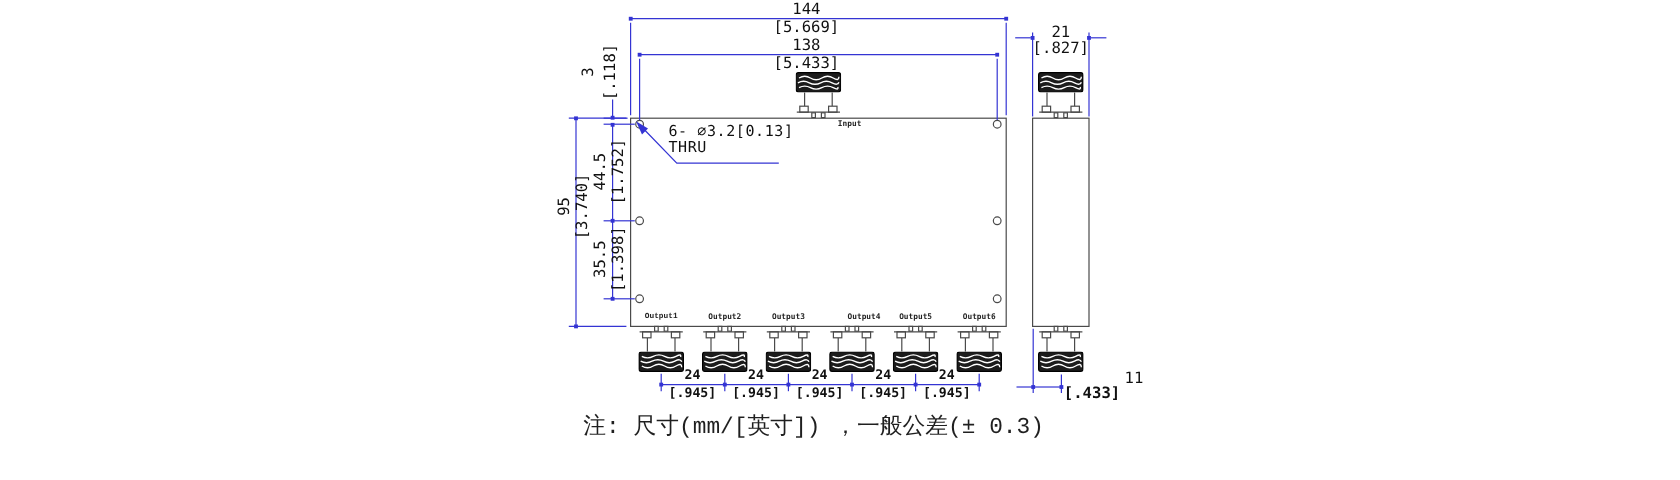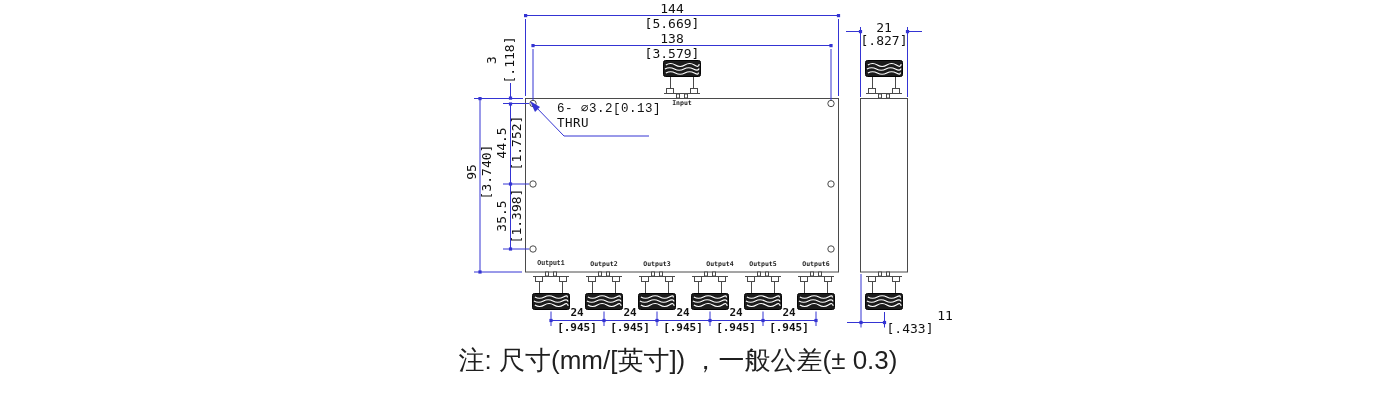--- a/index.html
+++ b/index.html
@@ -15,22 +15,22 @@
   .ol{stroke:var(--outline);fill:none;stroke-width:1;}
   .olf{stroke:var(--outline);fill:#ffffff;stroke-width:1;}
   .dim{stroke:var(--dimension-line);fill:none;stroke-width:1;}
   .dimf{fill:var(--dimension-line);stroke:none;}
   .t{position:absolute;color:var(--text);font-size:13px;line-height:1;white-space:nowrap;}
   .tc{transform:translateX(-50%);}
   .rot{transform:translate(-50%,-50%) rotate(-90deg);}
   .t2{position:absolute;color:var(--text);font-size:11px;line-height:1;white-space:nowrap;transform:translateX(-50%);font-weight:bold;}
   .callout{position:absolute;color:var(--text);font-size:12.5px;line-height:1;white-space:nowrap;letter-spacing:.5px;}
   .tiny{position:absolute;color:#222;font-size:6.5px;font-weight:bold;line-height:1;white-space:nowrap;transform:translateX(-50%);}
-  .note{position:absolute;color:var(--note-text);font-size:26px;line-height:1.1;white-space:nowrap;
-        transform:translateX(-50%);font-family:Liberation Sans, sans-serif;}
+  .note{position:absolute;color:var(--note-text);font-size:19px;line-height:1.1;white-space:nowrap;
+        transform:translateX(-50%);font-family:Liberation Mono, monospace;}
 </style>
 </head>
 <body>
 
 <div class="stage">
 
   <svg width="1400" height="400" viewBox="0 0 1400 400">
     <defs>
       <symbol id="knurl" viewBox="0 0 40 17" preserveAspectRatio="none">
         <rect x="0.5" y="0.5" width="39" height="16" rx="2" fill="#1c1c1c" stroke="#000"></rect>
@@ -145,55 +145,55 @@
       <line x1="847" y1="322.5" x2="861" y2="322.5" class="dim"></line>
       <line x1="861" y1="322.5" x2="884.5" y2="322.5" class="dim"></line>
       <rect x="859.4" y="320.9" width="3.2" height="3.2" class="dimf"></rect>
       <rect x="882.9" y="320.9" width="3.2" height="3.2" class="dimf"></rect>
     </g>
   </svg>
 
   <div class="t tc" style="left:672px;top:2px;">144</div>
   <div class="t tc" style="left:672px;top:17px;text-align:right;">[5.669]</div>
   <div class="t tc" style="left:672px;top:32px;">138</div>
-  <div class="t tc" style="left:672px;top:47px;">[3.579]</div>
+  <div class="t tc" style="left:672px;top:47px;">[5.433]</div>
 
   <div class="t rot" style="left:491px;top:60px;">3</div>
   <div class="t rot" style="left:509px;top:60px;">[.118]</div>
 
   <div class="t rot" style="left:471px;top:172px;">95</div>
   <div class="t rot" style="left:486px;top:172px;">[3.740]</div>
 
   <div class="t rot" style="left:501px;top:143px;">44.5</div>
   <div class="t rot" style="left:516px;top:143px;">[1.752]</div>
 
   <div class="t rot" style="left:501px;top:216px;">35.5</div>
   <div class="t rot" style="left:516px;top:216px;">[1.398]</div>
 
-  <div class="callout" style="left:557px;top:103px;font-family:Liberation Mono, monospace;">6- ∅3.2[0.13]</div>
+  <div class="callout" style="left:557px;top:103px;">6- ∅3.2[0.13]</div>
   <div class="callout" style="left:557px;top:117px;">THRU</div>
 
   <div class="t tc" style="left:884px;top:21px;">21</div>
   <div class="t tc" style="left:884px;top:34px;">[.827]</div>
 
   <div class="t tc" style="left:945px;top:309px;">11</div>
-  <div class="t tc" style="left:910px;top:322px;">[.433]</div>
+  <div class="t tc" style="left:910px;top:322px;font-weight:bold;">[.433]</div>
 
   <div class="t2" style="left:577px;top:307px;">24</div>
   <div class="t2" style="left:577px;top:322px;">[.945]</div>
   <div class="t2" style="left:630px;top:307px;">24</div>
   <div class="t2" style="left:630px;top:322px;">[.945]</div>
   <div class="t2" style="left:683px;top:307px;">24</div>
   <div class="t2" style="left:683px;top:322px;">[.945]</div>
   <div class="t2" style="left:736px;top:307px;">24</div>
   <div class="t2" style="left:736px;top:322px;">[.945]</div>
   <div class="t2" style="left:789px;top:307px;">24</div>
   <div class="t2" style="left:789px;top:322px;">[.945]</div>
 
-  <div class="tiny" style="left:682px;top:100px;">Input</div>
+  <div class="tiny" style="left:708px;top:100px;">Input</div>
   <div class="tiny" style="left:551px;top:261px;font-family:Liberation Mono, monospace;">Output1</div>
   <div class="tiny" style="left:604px;top:261px;">Output2</div>
   <div class="tiny" style="left:657px;top:261px;">Output3</div>
   <div class="tiny" style="left:720px;top:261px;">Output4</div>
   <div class="tiny" style="left:763px;top:261px;text-align:right;">Output5</div>
   <div class="tiny" style="left:816px;top:261px;">Output6</div>
 
   <div class="note" style="left:678px;top:346px;">注: 尺寸(mm/[英寸]) ，一般公差(± 0.3)</div>
 
 </div>

